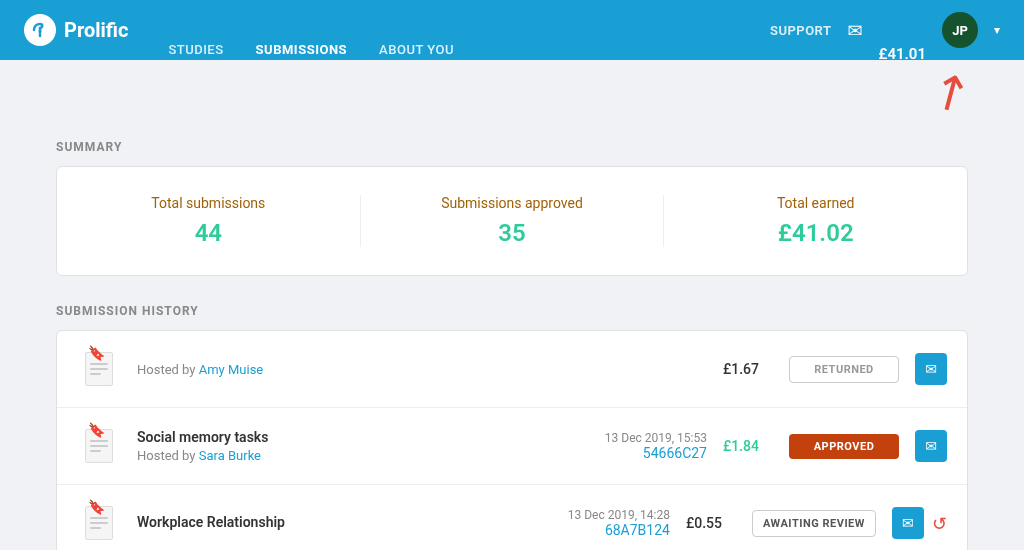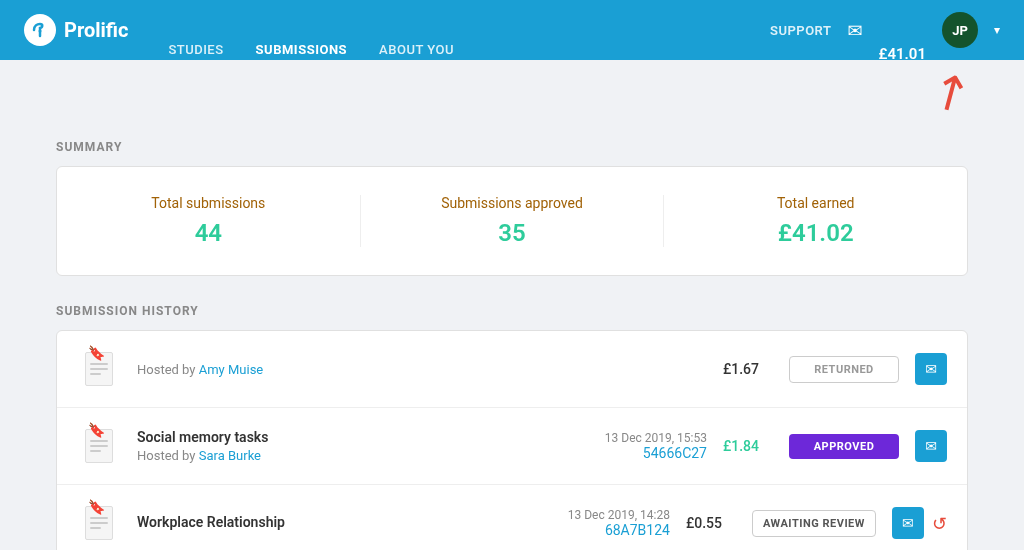--- a/index.html
+++ b/index.html
@@ -229,21 +229,21 @@
       font-weight: 700;
       letter-spacing: 0.5px;
       text-transform: uppercase;
     }
     .status-returned {
       border: 1px solid #ccc;
       color: #999;
       background: white;
     }
     .status-approved {
-      background: #6d28d9;
+      background: #c2410c;
       color: white;
     }
     .status-awaiting {
       border: 1px solid #ccc;
       color: #555;
       background: white;
     }
 
     .action-icons {
       display: flex;

